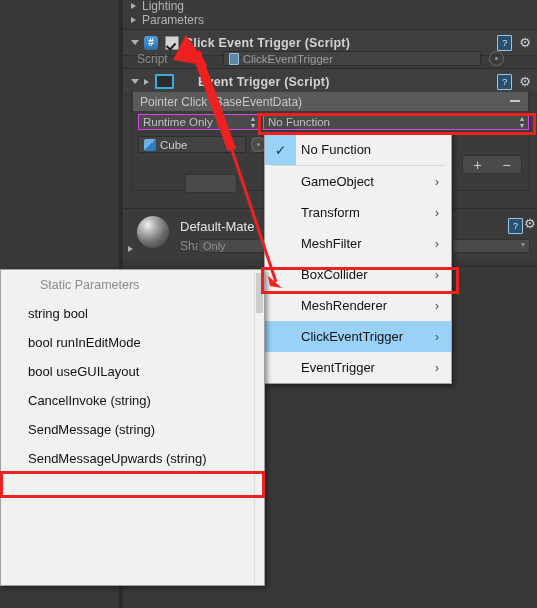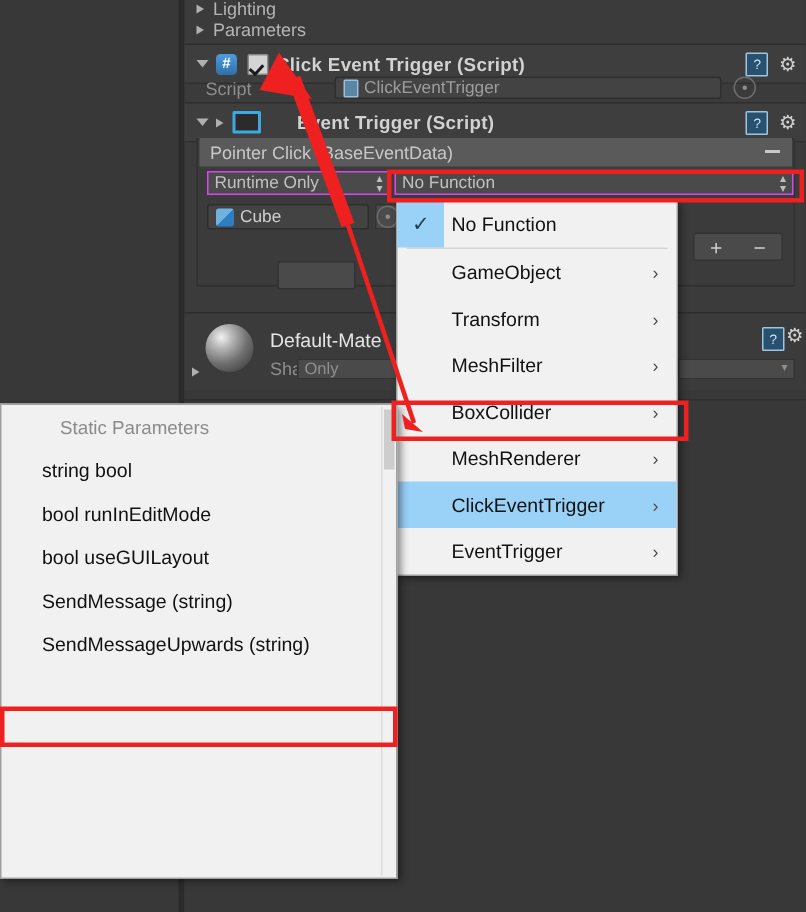--- a/index.html
+++ b/index.html
@@ -220,20 +220,23 @@
     <div class="menu-item">
         <span>string bool</span>
       </div>
     <div class="menu-item">
         <span>bool runInEditMode</span>
       </div>
     <div class="menu-item">
         <span>bool useGUILayout</span>
       </div>
     <div class="menu-item">
+        <span>CancelInvoke (string)</span>
+      </div>
+    <div class="menu-item">
         <span>SendMessage (string)</span>
       </div>
     <div class="menu-item">
         <span>SendMessageUpwards (string)</span>
       </div>
 
     <div class="scrollbar-track">
       <div class="scrollbar-thumb"></div>
     </div>
   </div>

